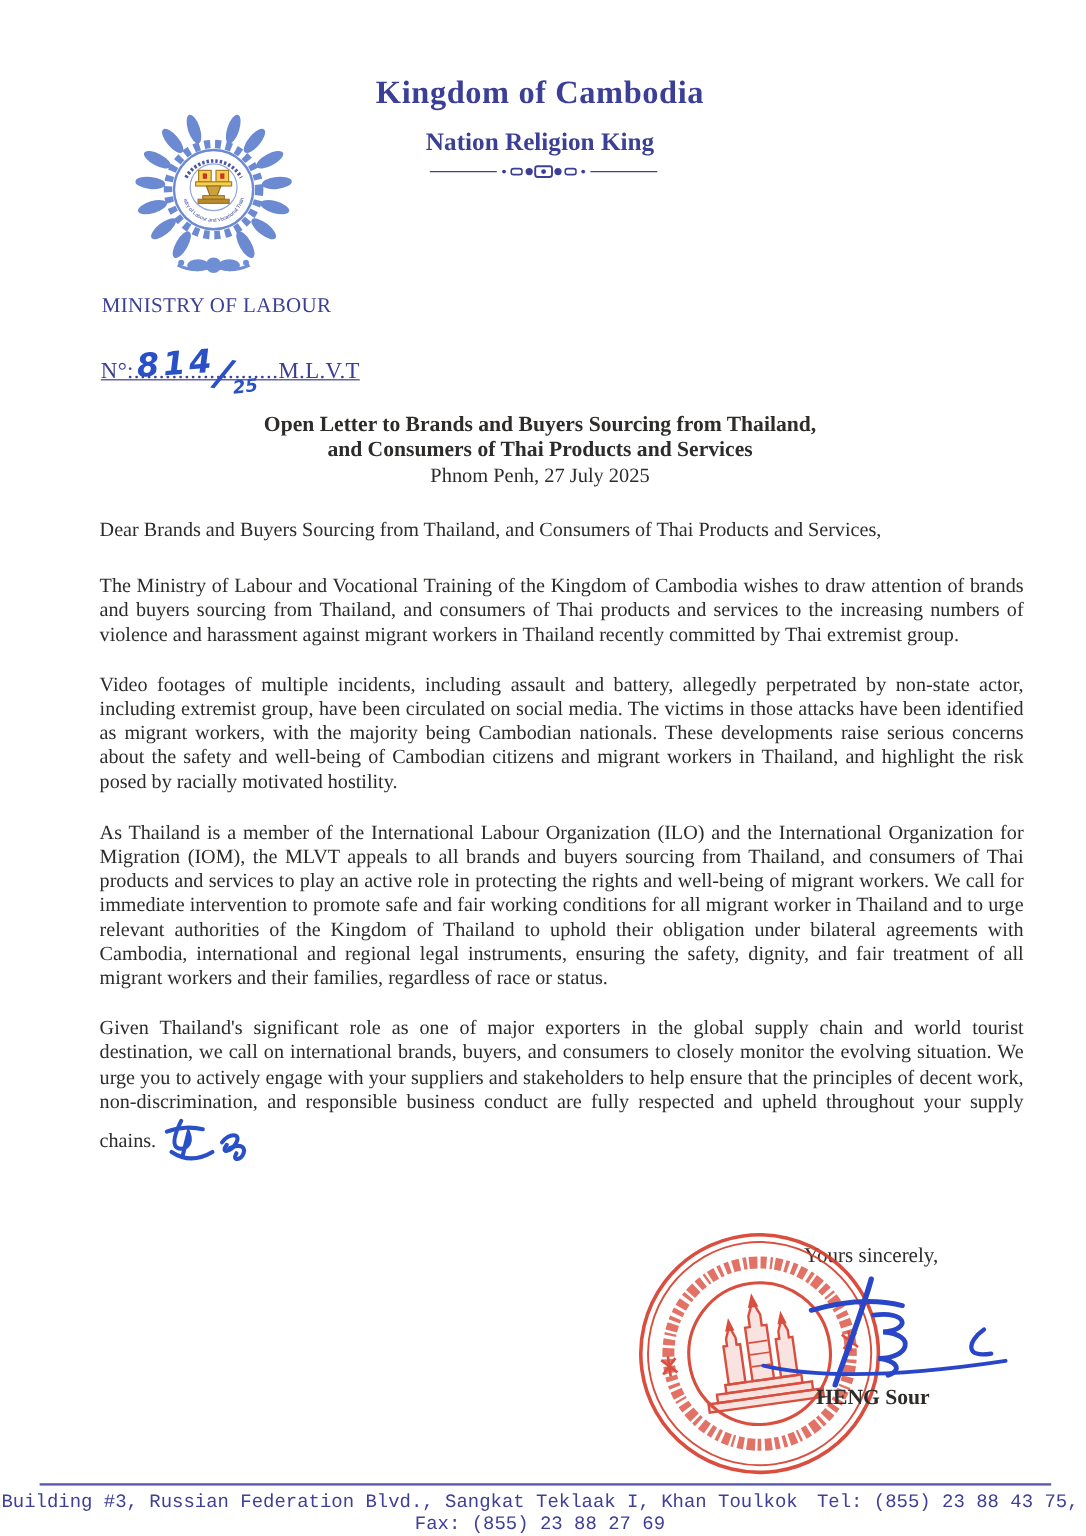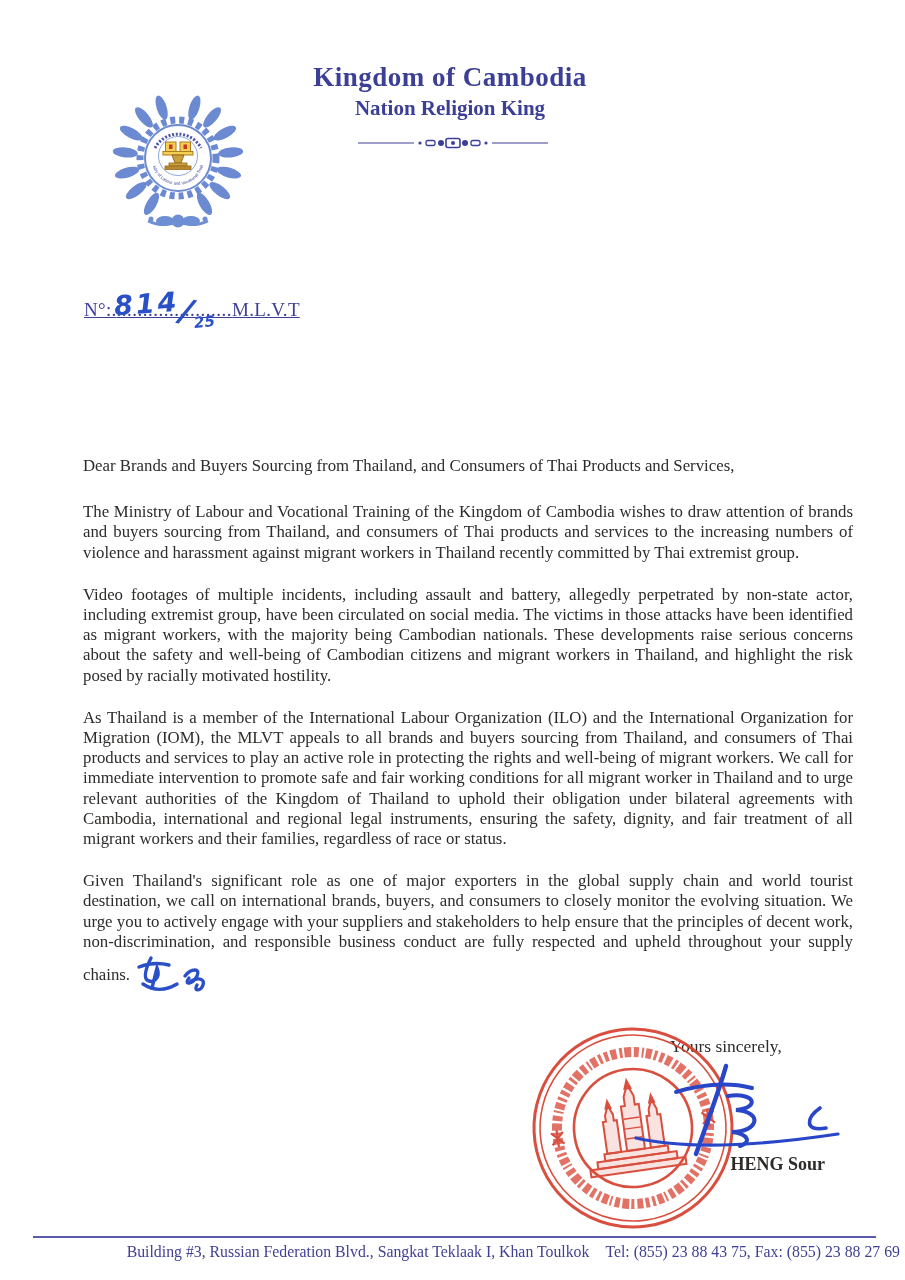--- a/index.html
+++ b/index.html
@@ -13,54 +13,54 @@
   }
   *{margin:0;padding:0;box-sizing:border-box;}
   html,body{background:#fff;}
   .page{
     position:relative;width:900px;height:1280px;background:var(--paper);
     font-family:"Liberation Serif", serif;color:var(--body-text);overflow:hidden;
   }
   
   .kingdom-block{position:absolute;top:62px;left:0;right:0;text-align:center;color:var(--header-blue);}
   .kingdom-title{font-size:27px;font-weight:bold;letter-spacing:.5px;}
-  .motto{font-size:21px;font-weight:bold;margin-top:3px;font-family:Liberation Serif, serif;}
+  .motto{font-size:21px;font-weight:bold;margin-top:13px;font-family:Liberation Serif, serif;}
   .divider{position:absolute;top:136px;left:358px;}
   .emblem{position:absolute;top:90px;left:103px;}
   .ministry-block{
     position:absolute;top:243px;left:58px;width:245px;text-align:center;
     color:var(--header-blue);font-size:17.5px;line-height:23px;letter-spacing:.3px;
   }
   .ref-line{position:absolute;top:299px;left:84px;width:300px;height:46px;
     color:var(--header-blue);font-size:19px;text-decoration:underline;}
   .ref-printed{letter-spacing:.3px;}
   .ref-dots{letter-spacing:.5px;}
   .hand{font-family:"DejaVu Sans",sans-serif;color:var(--ink-blue);font-style:italic;position:absolute;}
   .ref-num{left:30px;top:-11px;font-size:27px;font-weight:bold;letter-spacing:3px;transform:rotate(-4deg);}
   .ref-slash{left:97px;top:-7px;font-size:32px;transform:rotate(12deg);font-weight:bold;}
   .ref-year{left:110px;top:14px;font-size:15px;font-weight:bold;transform:rotate(-6deg);}
   
   .title-block{position:absolute;top:343px;left:0;right:0;text-align:center;line-height:21px;}
   .title-line{font-size:18px;font-weight:bold;}
   .dateline{font-size:17px;margin-top:1px;}
   
   .content{position:absolute;top:432px;left:83px;width:770px;font-size:16.8px;line-height:20.2px;}
-  .salutation{margin-bottom:26px;margin-top:24px;}
+  .salutation{margin-bottom:26px;}
   .para{ text-align:justify; margin-bottom:22px;}
   .initials-svg{vertical-align:-14px;margin-left:3px;}
   
   .valediction{position:absolute;top:1036px;left:670px;font-size:17.5px;z-index:1;}
   .stamp{position:absolute;top:1022px;left:527px;z-index:2;opacity:.92;}
   .signature-svg{position:absolute;top:1058px;left:608px;z-index:3;}
-  .signatory{position:absolute;top:1152px;left:630px;width:195px;text-align:right;z-index:3;
+  .signatory{position:absolute;top:1152px;left:630px;width:195px;text-align:center;z-index:3;
     font-weight:bold;font-size:18px;line-height:24px;}
   
   .footer-rule{position:absolute;top:1236px;left:33px;width:843px;height:2px;background:#5a5aae;}
-  .footer-text{position:absolute;top:1243px;left:0;right:0;text-align:right;
-    color:var(--footer-blue);font-size:15.8px;}
+  .footer-text{position:absolute;top:1243px;left:0;right:0;text-align:center;
+    color:var(--footer-blue);font-size:15.8px;font-family:Liberation Mono, monospace;}
   .footer-gap{display:inline-block;width:16px;}
 </style>
 </head>
 <body>
 
 <div class="page">
 
   <div class="kingdom-block">
     <div class="kingdom-title">Kingdom of Cambodia</div>
     <div class="motto">Nation Religion King</div>
@@ -131,29 +131,35 @@
       <path d="M45,131 Q60,138 75,132 Q90,138 105,131" fill="none" stroke="#6f8fd4" stroke-width="2.5"></path>
       <ellipse cx="62" cy="131" rx="9" ry="5"></ellipse>
       <ellipse cx="88" cy="131" rx="9" ry="5"></ellipse>
       <circle cx="75" cy="131" r="6.5"></circle>
       <circle cx="48" cy="129" r="2.5"></circle>
         <circle cx="102" cy="129" r="2.5"></circle>
     </g>
   </svg>
 
   <div class="ministry-block">
+    <div>MINISTRY OF LABOUR</div>
   </div>
 
   <div class="ref-line">
     <span class="ref-printed">N°:.</span><span class="ref-printed ref-dots">......................</span><span class="ref-printed">M.L.V.T</span>
     <span class="hand ref-num">814</span>
     <span class="hand ref-slash">/</span>
     <span class="hand ref-year">25</span>
   </div>
 
+  <div class="title-block">
+    <div class="title-line">Open Letter to Brands and Buyers Sourcing from Thailand,</div>
+    <div class="title-line">and Consumers of Thai Products and Services</div>
+    <div class="dateline">Phnom Penh, 27 July 2025</div>
+  </div>
 
   <div class="content">
     <p class="salutation">Dear Brands and Buyers Sourcing from Thailand, and Consumers of Thai Products and Services,</p>
     <p class="para"><span>The Ministry of Labour and Vocational Training of the Kingdom of Cambodia wishes to draw attention of brands and buyers sourcing from Thailand, and consumers of Thai products and services to the increasing numbers of violence and harassment against migrant workers in Thailand recently committed by Thai extremist group.</span></p>
     <p class="para"><span>Video footages of multiple incidents, including assault and battery, allegedly perpetrated by non-state actor, including extremist group, have been circulated on social media. The victims in those attacks have been identified as migrant workers, with the majority being Cambodian nationals. These developments raise serious concerns about the safety and well-being of Cambodian citizens and migrant workers in Thailand, and highlight the risk posed by racially motivated hostility.</span></p>
     <p class="para"><span>As Thailand is a member of the International Labour Organization (ILO) and the International Organization for Migration (IOM), the MLVT appeals to all brands and buyers sourcing from Thailand, and consumers of Thai products and services to play an active role in protecting the rights and well-being of migrant workers. We call for immediate intervention to promote safe and fair working conditions for all migrant worker in Thailand and to urge relevant authorities of the Kingdom of Thailand to uphold their obligation under bilateral agreements with Cambodia, international and regional legal instruments, ensuring the safety, dignity, and fair treatment of all migrant workers and their families, regardless of race or status.</span></p>
     <p class="para"><span>Given Thailand's significant role as one of major exporters in the global supply chain and world tourist destination, we call on international brands, buyers, and consumers to closely monitor the evolving situation. We urge you to actively engage with your suppliers and stakeholders to help ensure that the principles of decent work, non-discrimination, and responsible business conduct are fully respected and upheld throughout your supply chains.</span><svg class="initials-svg" width="74" height="42" viewBox="0 0 74 42">
         <g fill="none" stroke="#2a50c8" stroke-width="3.4" stroke-linecap="round">
           <path d="M18,6 C14,14 10,24 14,28 C20,32 28,26 24,16 L19,36"></path>
           <path d="M6,15 C16,11 28,11 36,13"></path>

